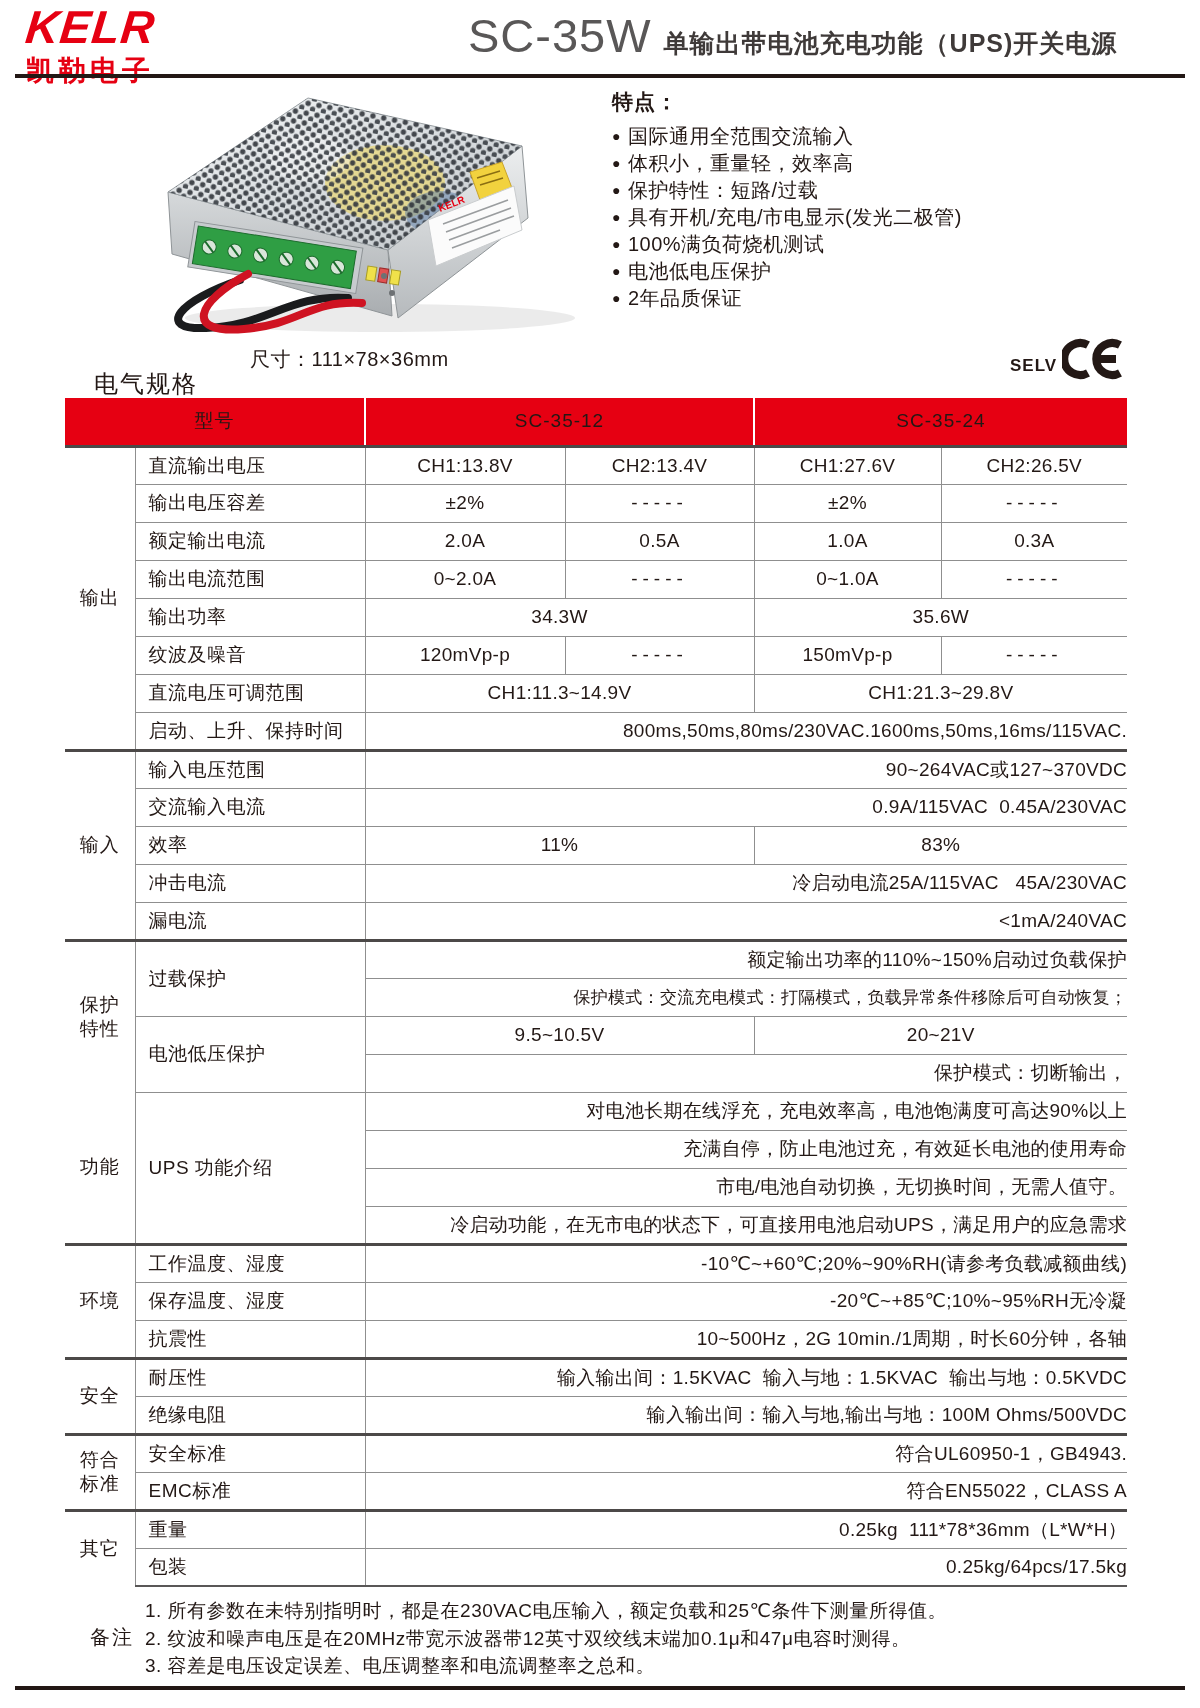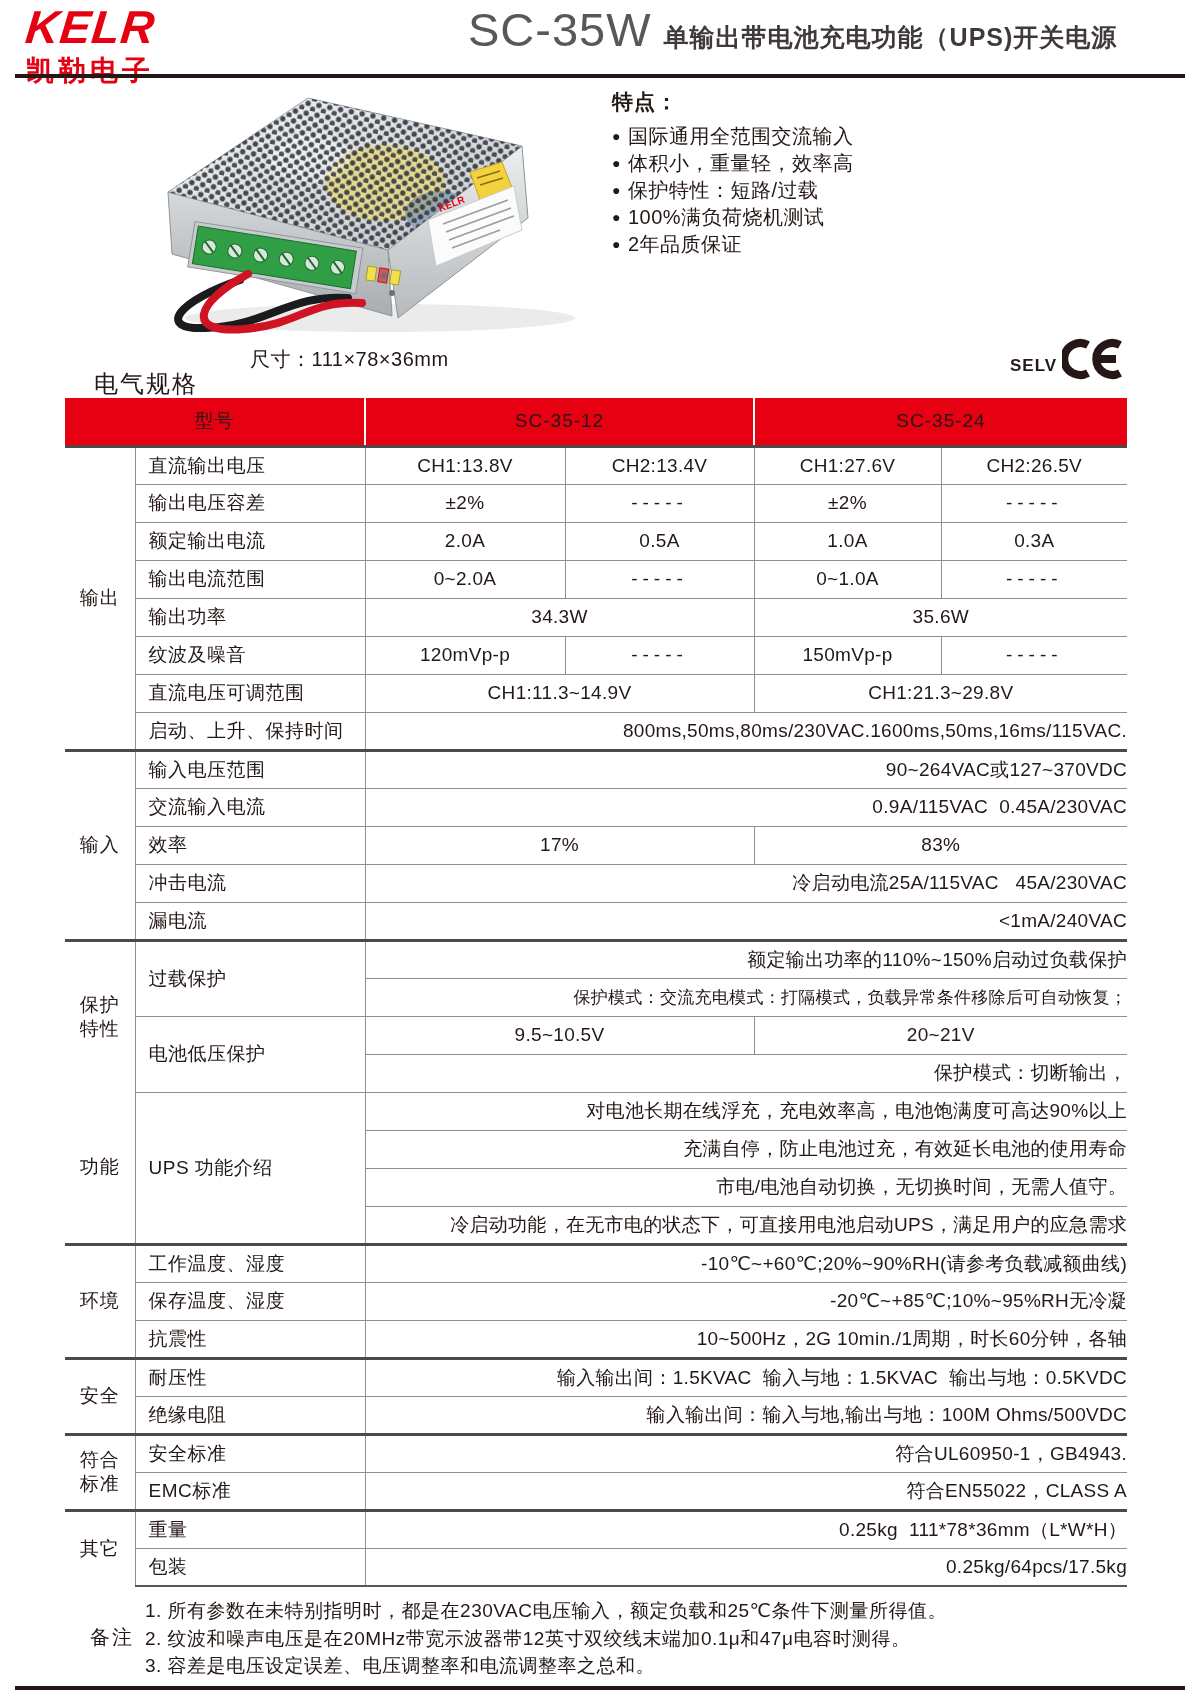--- a/index.html
+++ b/index.html
@@ -11,21 +11,21 @@
   }
   *{margin:0;padding:0;box-sizing:border-box;}
   html,body{background:#ffffff;}
   body{font-family:"Liberation Sans","DejaVu Sans",sans-serif;color:var(--ink);}
   .page{position:relative;width:1200px;height:1708px;background:#fff;overflow:hidden;}
 
   
   .logo{position:absolute;left:26px;top:4px;}
   .logo .brand{font-size:46px;font-weight:900;font-style:italic;color:var(--red);letter-spacing:1px;transform:skewX(-6deg);display:inline-block;line-height:1.0;}
   .logo .sub{font-size:28px;font-weight:900;color:var(--red);letter-spacing:4px;margin-top:2px;}
-  .title-row{position:absolute;left:468px;top:2px;width:720px;display:flex;align-items:baseline;white-space:nowrap;}
+  .title-row{position:absolute;left:468px;top:8px;width:720px;display:flex;align-items:baseline;white-space:nowrap;}
   .title-row .model{font-size:47px;color:var(--gray-title);letter-spacing:1px;font-weight:400;}
   .title-row .desc{font-size:25px;font-weight:700;color:#3f3a39;margin-left:12px;letter-spacing:1px;}
   .top-rule{position:absolute;left:15px;top:74px;width:1170px;height:4px;background:#231815;}
 
   
   .photo{position:absolute;left:140px;top:88px;width:470px;height:250px;}
 
   
   .features{position:absolute;left:612px;top:88px;width:560px;}
   .features h3{font-size:21px;font-weight:700;letter-spacing:1px;margin-bottom:8px;}
@@ -166,21 +166,23 @@
       <circle cx="244" cy="188" r="3" fill="#6d7174"></circle>
     </svg>
   </div>
 
   <div class="features">
     <h3>特点：</h3>
     <ul>
         <li><span class="bullet">●</span>国际通用全范围交流输入</li>
         <li><span class="bullet">●</span>体积小，重量轻，效率高</li>
         <li><span class="bullet">●</span>保护特性：短路/过载</li>
+        <li><span class="bullet">●</span>具有开机/充电/市电显示(发光二极管)</li>
         <li><span class="bullet">●</span>100%满负荷烧机测试</li>
+        <li><span class="bullet">●</span>电池低电压保护</li>
         <li><span class="bullet">●</span>2年品质保证</li>
       </ul>
   </div>
 
   <div class="spec-title">电气规格</div>
   <div class="dimensions">尺寸：111×78×36mm</div>
   <div class="selv">SELV</div>
   <div class="ce">
     <svg width="62" height="42" viewBox="0 0 62 42">
       <path d="M 26,7 A 16,16 0 1 0 26,35" fill="none" stroke="#231815" stroke-width="8"></path>
@@ -260,21 +262,21 @@
           <td rowspan="5" class="cat thick-top">输入</td>
           <td class="lab thick-top">输入电压范围</td>
           <td colspan="4" class="cell thick-top left no-right">90~264VAC或127~370VDC</td>
         </tr>
         <tr>
           <td class="lab thin-top">交流输入电流</td>
           <td colspan="4" class="cell thin-top left no-right">0.9A/115VAC  0.45A/230VAC</td>
         </tr>
         <tr>
           <td class="lab thin-top">效率</td>
-          <td colspan="2" class="cell thin-top">17%</td>
+          <td colspan="2" class="cell thin-top">11%</td>
           <td colspan="2" class="cell thin-top no-right">83%</td>
         </tr>
         <tr>
           <td class="lab thin-top">冲击电流</td>
           <td colspan="4" class="cell thin-top left no-right">冷启动电流25A/115VAC   45A/230VAC</td>
         </tr>
         <tr>
           <td class="lab thin-top">漏电流</td>
           <td colspan="4" class="cell thin-top left no-right">&lt;1mA/240VAC</td>
         </tr>

